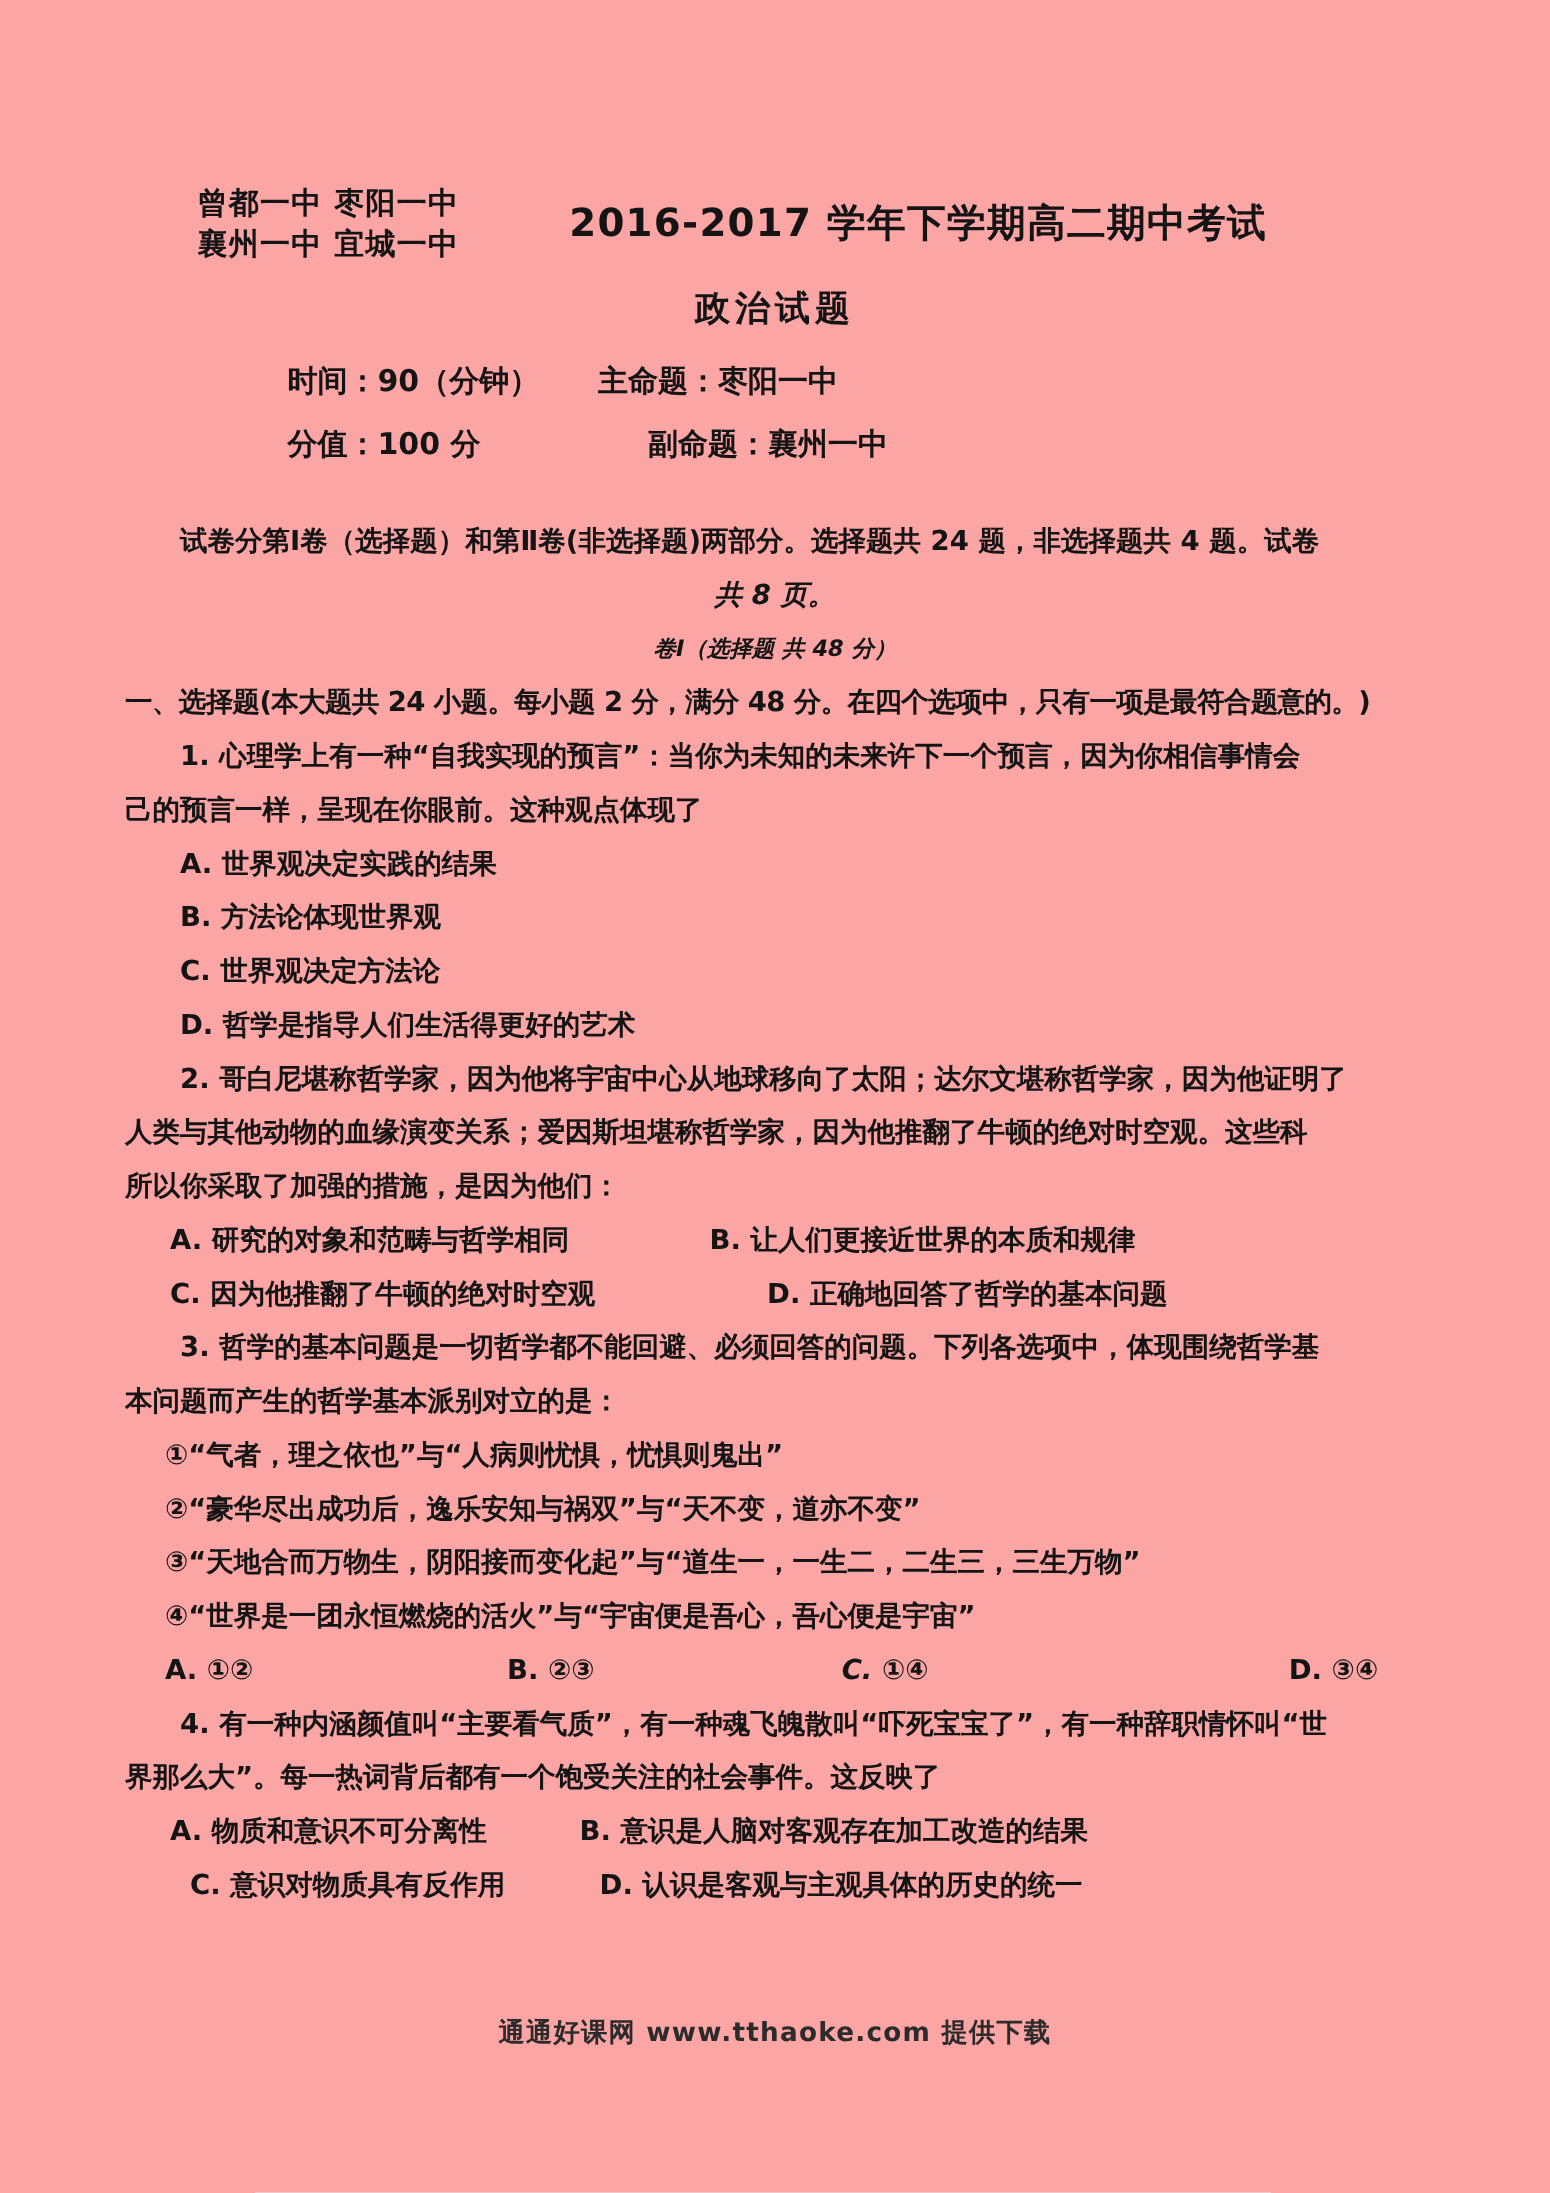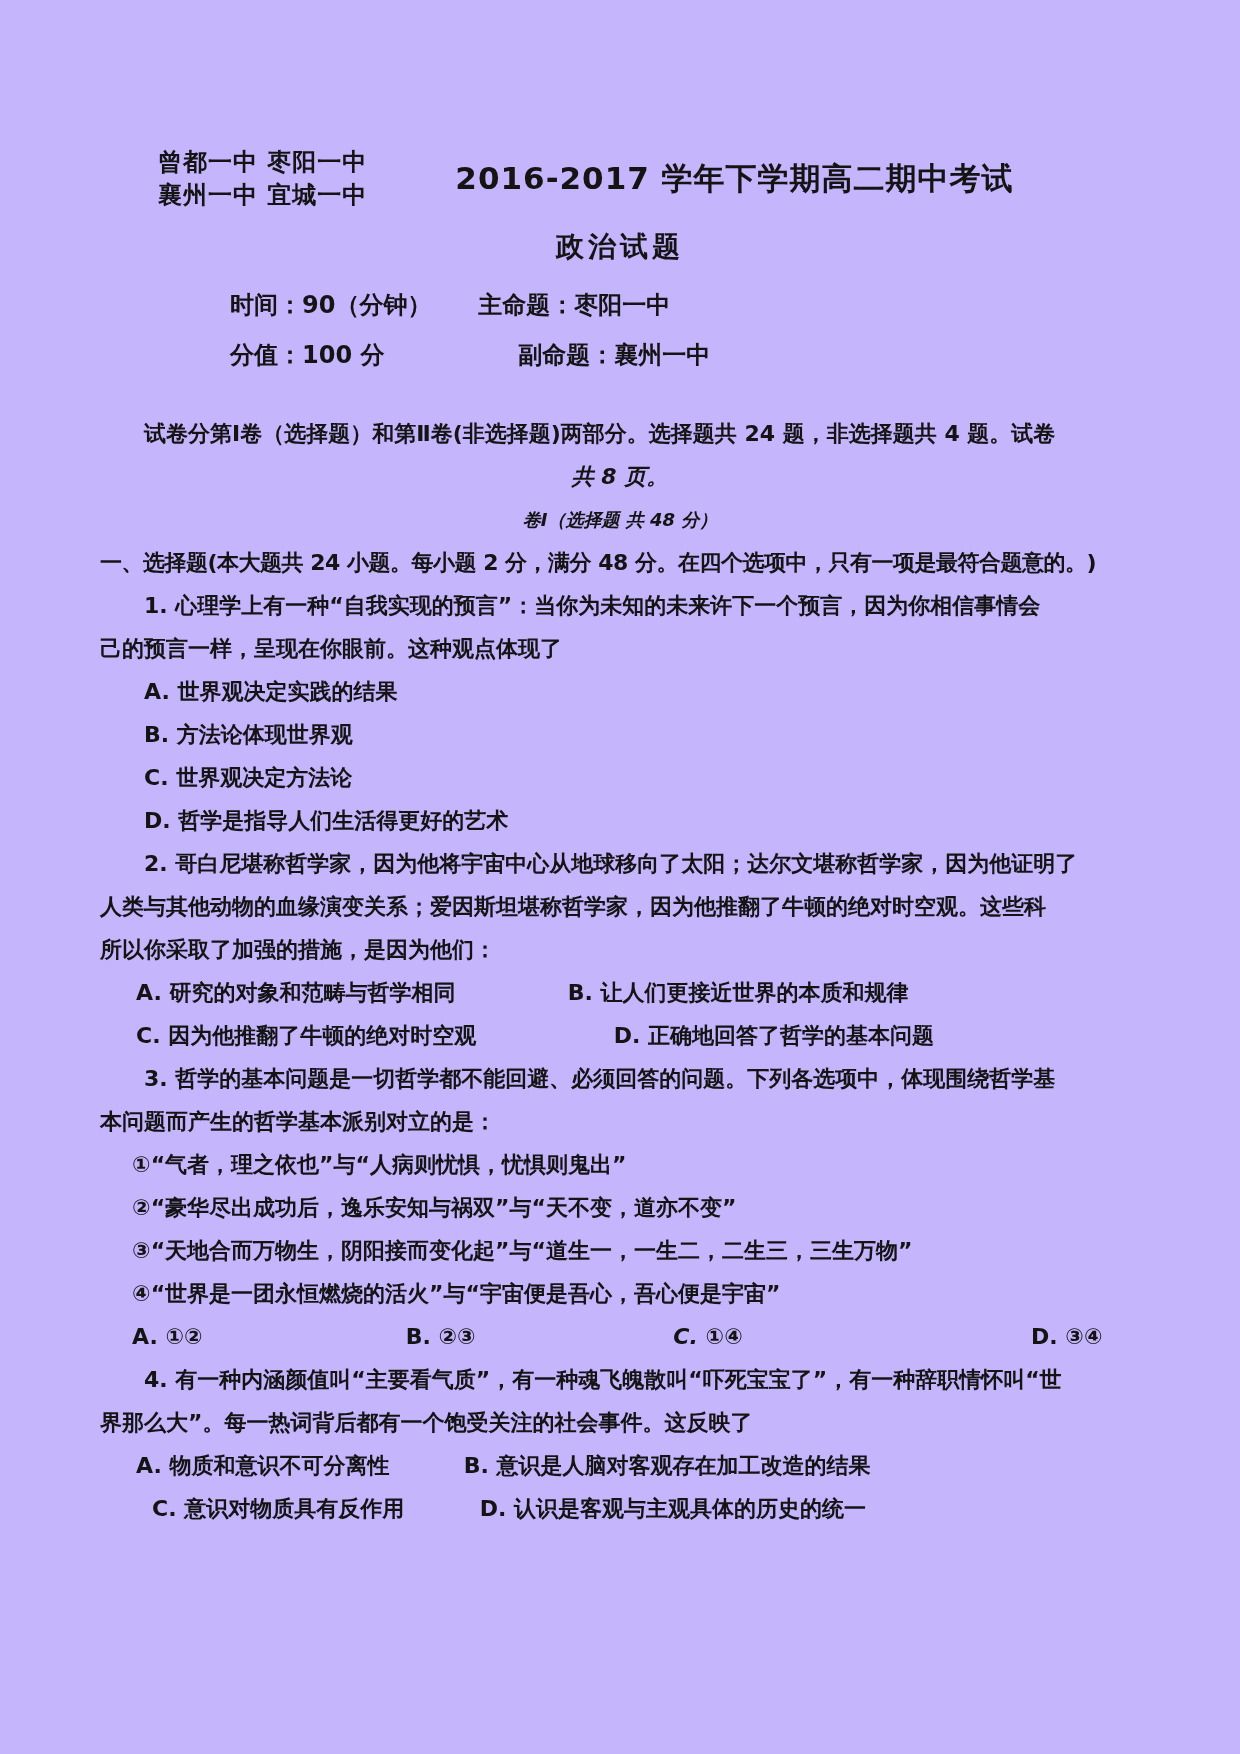--- a/index.html
+++ b/index.html
@@ -1,20 +1,20 @@
 <!DOCTYPE html>
 <html><head>
 <meta charset="utf-8">
 <style>
   html,body { margin:0; padding:0; background:#e8e8e8; }
   .page {
     position:relative;
     width:1240px; height:1754px;
     margin:0 auto;
-    background:#c4b5fd;
+    background:#fca5a5;
     color:#141414;
     font-family:"DejaVu Sans","Liberation Sans",sans-serif;
     font-weight:bold;
     overflow:hidden;
   }
   
   .hdr {
     padding-top:146px;
     margin-left:158px;
     display:flex;
@@ -154,14 +154,15 @@
       <span class="col-a">A. 物质和意识不可分离性</span>
       <span>B. 意识是人脑对客观存在加工改造的结果</span>
     </div>
     <div class="line opt-row opt-row-q4" style="padding-left:52px;">
       <span class="col-a">C. 意识对物质具有反作用</span>
       <span>D. 认识是客观与主观具体的历史的统一</span>
     </div>
 
   </div>
 
+  <div class="footer">通通好课网  www.tthaoke.com  提供下载</div>
 
 </div>
 
 </body></html>

